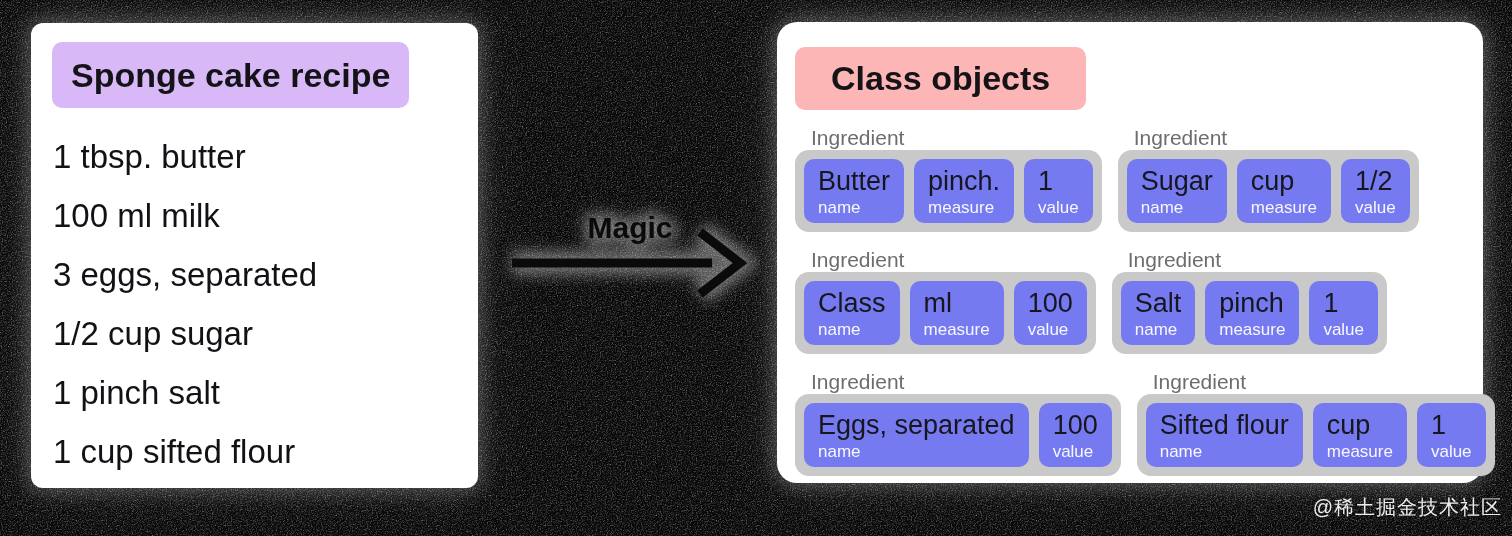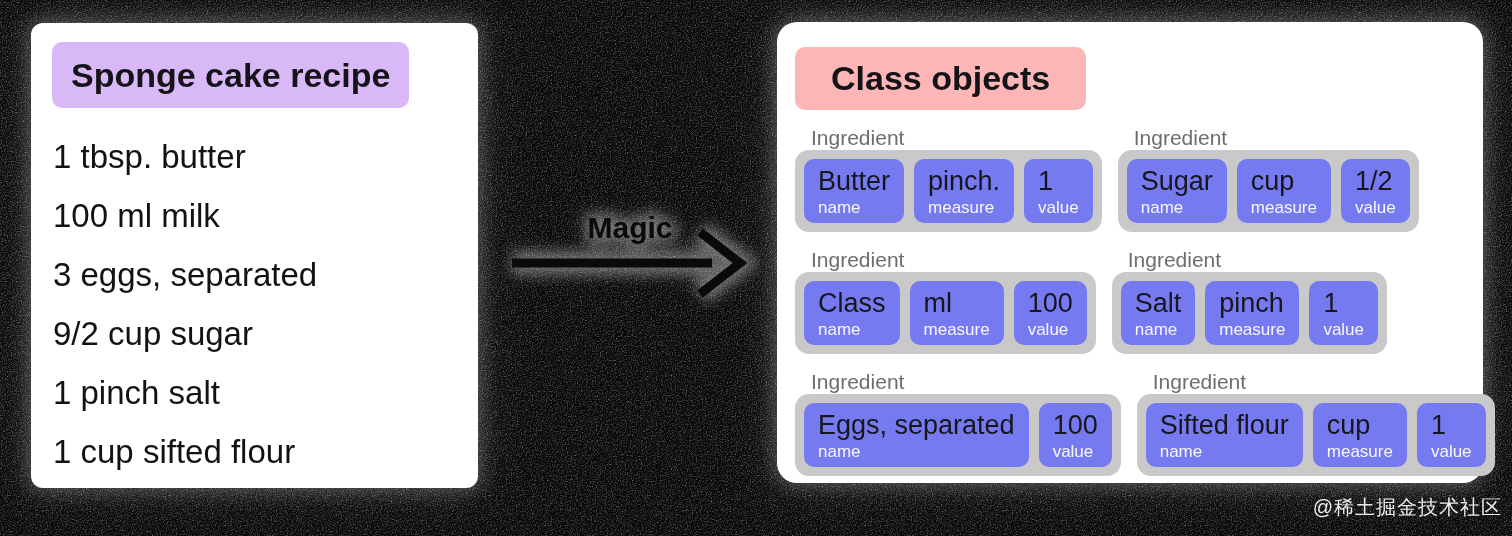--- a/index.html
+++ b/index.html
@@ -99,21 +99,21 @@
     </filter>
     <rect width="1512" height="536" filter="url(#tvnoise)"></rect>
   </svg>
 
   <div class="card left-card">
     <div class="title-chip recipe-title">Sponge cake recipe</div>
     <ul class="recipe-list">
         <li>1 tbsp. butter</li>
         <li>100 ml milk</li>
         <li>3 eggs, separated</li>
-        <li>9/2 cup sugar</li>
+        <li>1/2 cup sugar</li>
         <li>1 pinch salt</li>
         <li>1 cup sifted flour</li>
       </ul>
   </div>
 
   <div class="arrow-wrap">
     <svg width="260" height="120" viewBox="0 0 260 120" xmlns="http://www.w3.org/2000/svg">
       <filter id="glowBlur" x="-60%" y="-60%" width="220%" height="220%">
         <feGaussianBlur stdDeviation="7"></feGaussianBlur>
       </filter>

